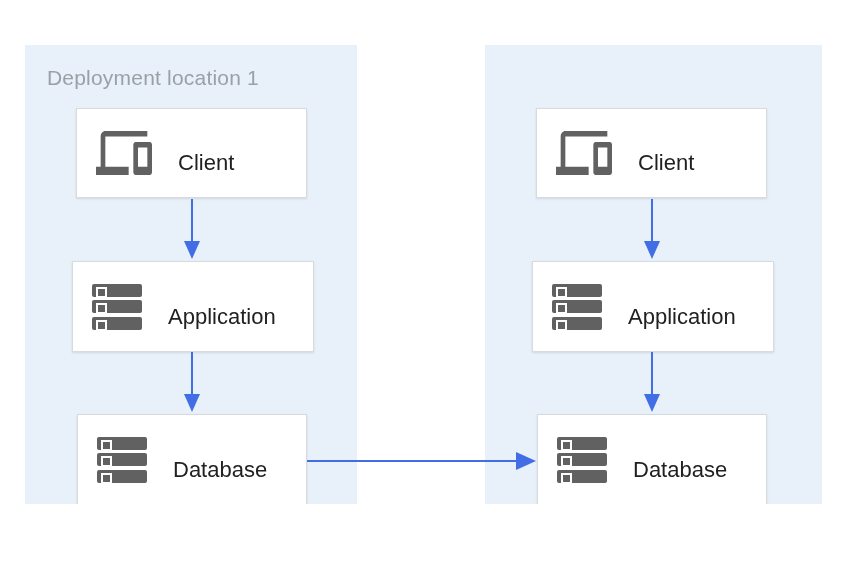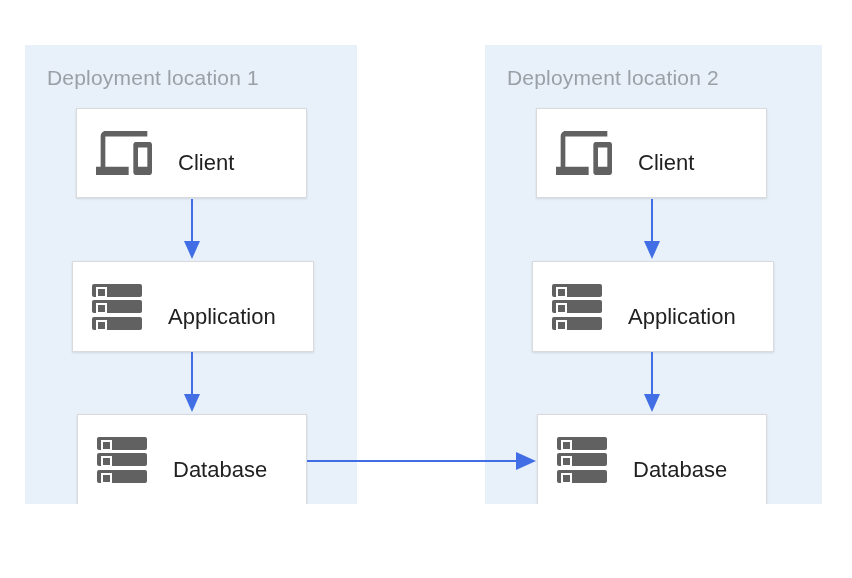--- a/index.html
+++ b/index.html
@@ -151,21 +151,20 @@
       <div class="server-icon">
         <div class="bar"></div>
         <div class="bar"></div>
         <div class="bar"></div>
       </div>
       <span class="node-label">Database</span>
     </div>
   </section>
 
   <section class="panel panel-2">
-    <div class="panel-label">Deployment location 2</div>
 
     <div class="node node-client">
       <svg class="devices-icon" width="56" height="44" viewBox="0 4 24 16" preserveAspectRatio="none" aria-hidden="true">
         <path fill="currentColor" d="M4 6h18V4H4c-1.1 0-2 .9-2 2v11H0v3h14v-3H4V6zm19 2h-6c-.55 0-1 .45-1 1v10c0 .55.45 1 1 1h6c.55 0 1-.45 1-1V9c0-.55-.45-1-1-1zm-1 9h-4v-7h4v7z"></path>
       </svg>
       <span class="node-label">Client</span>
     </div>
 
     <div class="arrow-v arrow-v-1">
       <div class="shaft"></div>

